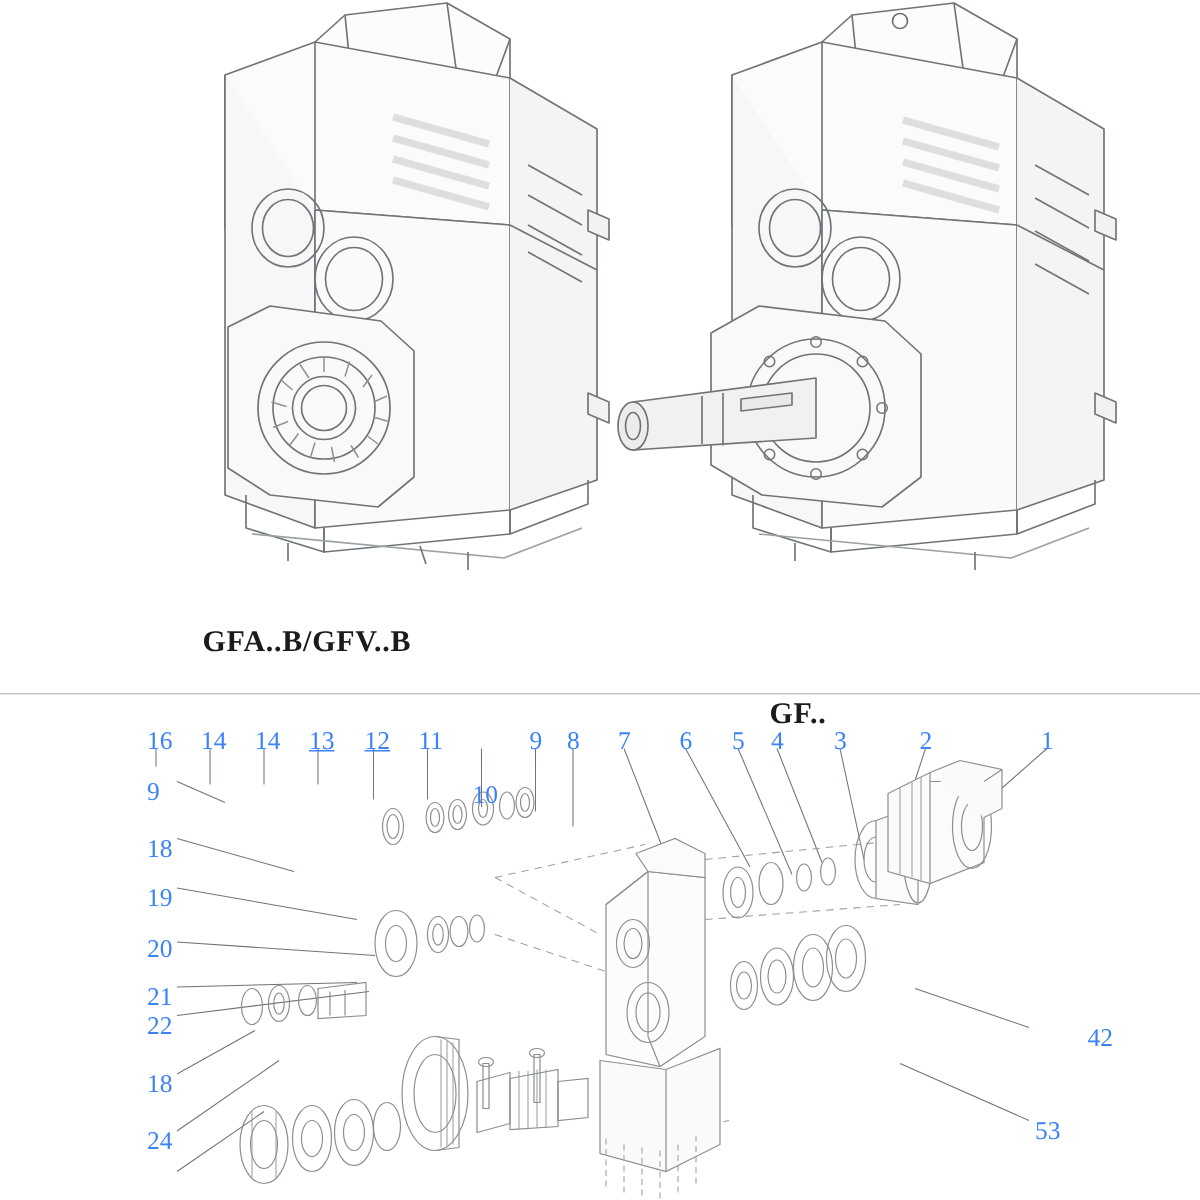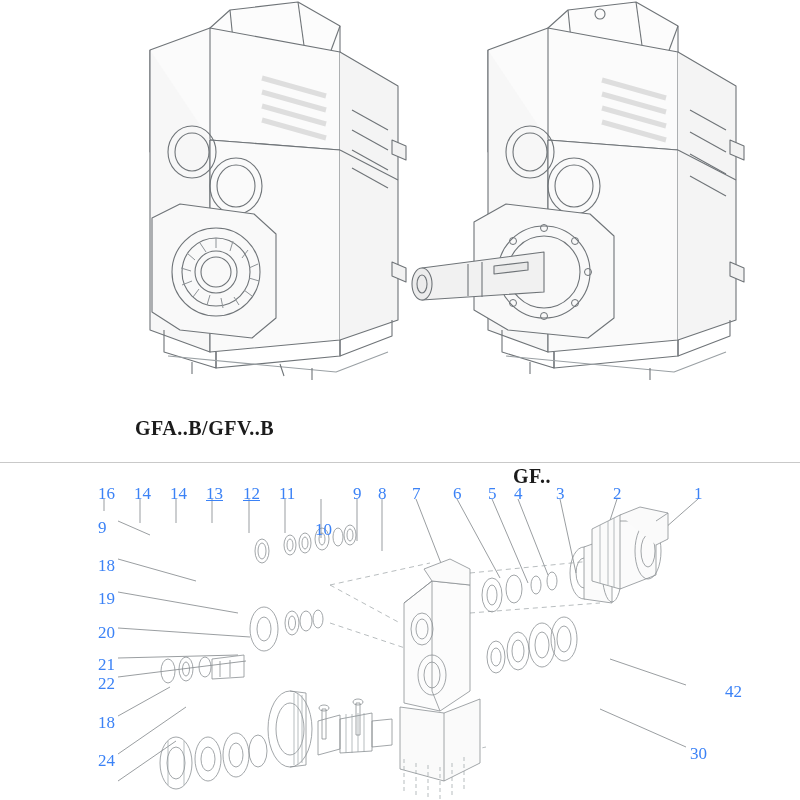--- a/index.html
+++ b/index.html
@@ -428,16 +428,16 @@
     <div class="callout-num" style="left:98px; top:93px;">18</div>
     <div class="callout-num" style="left:98px; top:126px;">19</div>
     <div class="callout-num" style="left:98px; top:160px;">20</div>
     <div class="callout-num" style="left:98px; top:192px;">21</div>
     <div class="callout-num" style="left:98px; top:211px;">22</div>
     <div class="callout-num" style="left:98px; top:250px;">18</div>
     <div class="callout-num" style="left:98px; top:288px;text-align:right;">24</div>
     <div class="callout-num" style="left:98px; top:315px;margin-top:32px;">25</div>
 
     <div class="callout-num" style="left:690px; top:219px;margin-left:35px;">42</div>
-    <div class="callout-num" style="left:690px; top:281px;">30</div>
+    <div class="callout-num" style="left:690px; top:281px;">53</div>
 
   </div>
 </div>
 
 </body></html>

